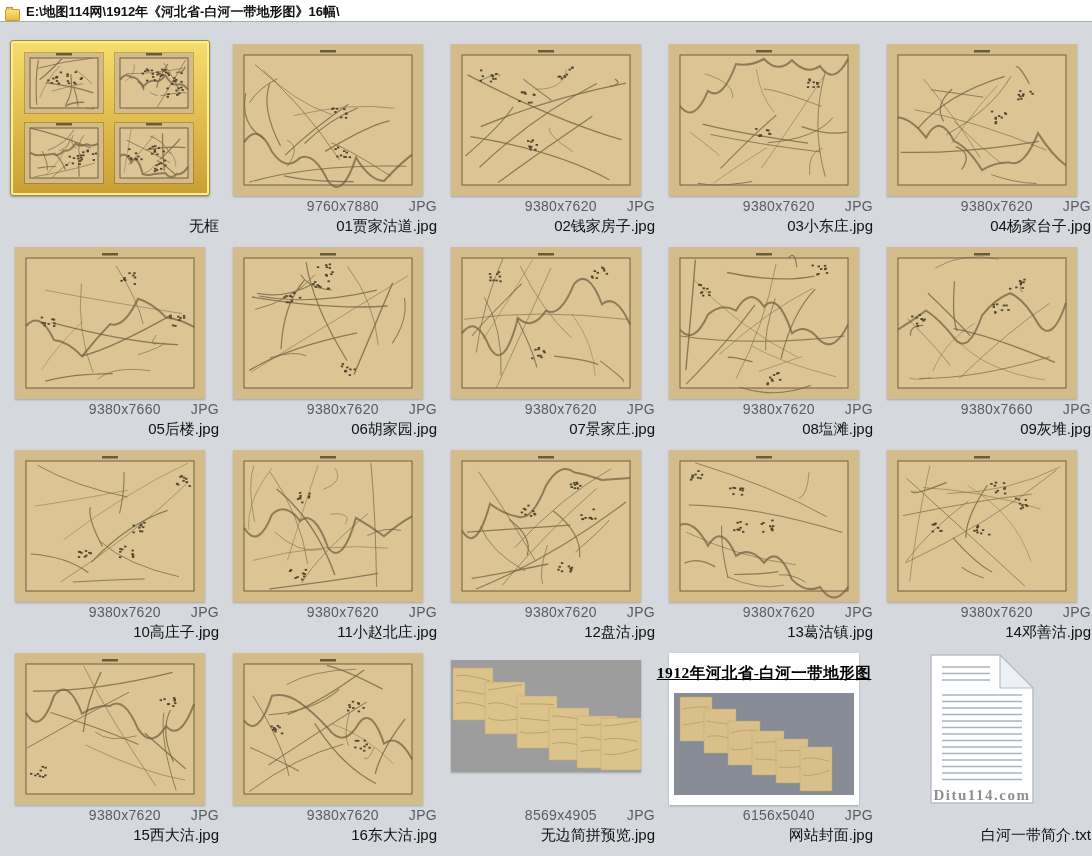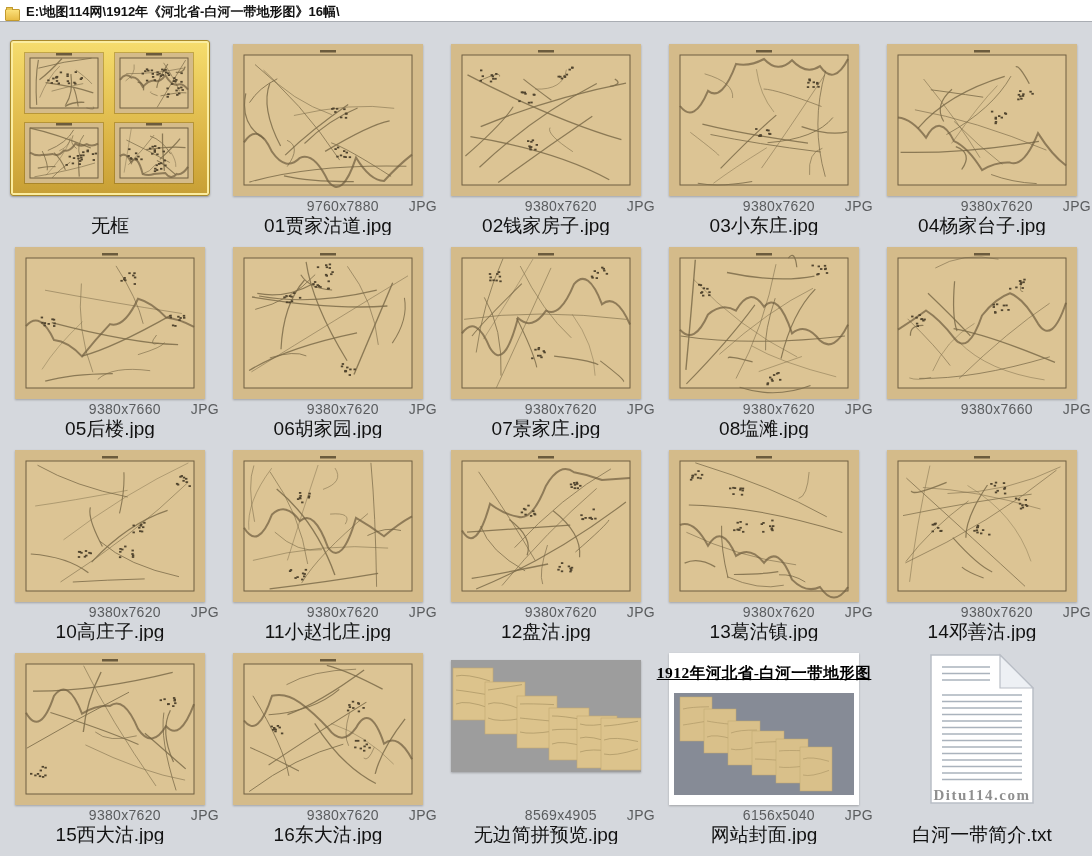--- a/index.html
+++ b/index.html
@@ -31,21 +31,21 @@
   }
   .cell{width:218px;display:flex;flex-direction:column;align-items:center;}
   .thumbwrap{height:164px;width:100%;display:flex;align-items:flex-end;justify-content:center;}
   .thumb{display:block;}
   .map-art{width:190px;height:152px;box-shadow:0 1px 2px rgba(0,0,0,.25);}
   .map-art svg{display:block;}
   .dims{
     height:20px;line-height:20px;font-size:14px;color:#5a5c5e;letter-spacing:.3px;
     display:flex;justify-content:flex-end;gap:30px;width:100%;
   }
-  .fname{height:19px;line-height:19px;font-size:19px;color:#111;text-align:center;width:100%;
+  .fname{height:19px;line-height:19px;font-size:15px;color:#111;text-align:right;width:100%;
     white-space:nowrap;overflow:hidden;}
   
   .folderbig{
     width:200px;height:156px;position:relative;box-sizing:border-box;
     background:linear-gradient(#f6dd6e,#d9b143 70%,#c79f35);
     border:1px solid #a98a2a;border-radius:3px;
     box-shadow:inset 0 0 0 2px #fbeda0,0 1px 2px rgba(0,0,0,.3);
   }
   .fgrid{
     position:absolute;left:14px;top:12px;right:14px;bottom:12px;
@@ -743,20 +743,21 @@
             <rect x="107.0" y="64.1" width="2.4" height="1.8" fill="#51452f"></rect>
             <rect x="113.8" y="62.3" width="2.4" height="1.8" fill="#51452f"></rect>
             <rect x="87" y="6" width="16" height="2.5" fill="#6b5b3d"></rect>
           </svg>
         </div>
       </div>
       <div class="dims">
         <span>9380x7660</span>
         <span>JPG</span>
       </div>
+      <div class="fname">09灰堆.jpg</div>
     </div>
     <div class="cell" title="10高庄子.jpg">
       <div class="thumbwrap">
         <div class="thumb map-art">
           <svg width="190" height="152" viewBox="0 0 190 152" xmlns="http://www.w3.org/2000/svg">
             <rect width="190" height="152" fill="#d4bb8a"></rect>
             <rect x="11" y="11" width="168" height="130" fill="#dcc494" stroke="#6f5f41" stroke-width="1"></rect>
             <path d="M173.4,12.9 Q110.6,42.4 48.5,89.8" fill="none" stroke="#7c6c4a" stroke-width="0.53" opacity="0.85"></path>
             <path d="M164.0,126.7 Q113.1,115.8 84.8,91.2" fill="none" stroke="#7c6c4a" stroke-width="0.94" opacity="0.85"></path>
             <path d="M108.9,22.2 Q109.8,41.2 104.5,63.4" fill="none" stroke="#7c6c4a" stroke-width="1.07" opacity="0.85"></path>

